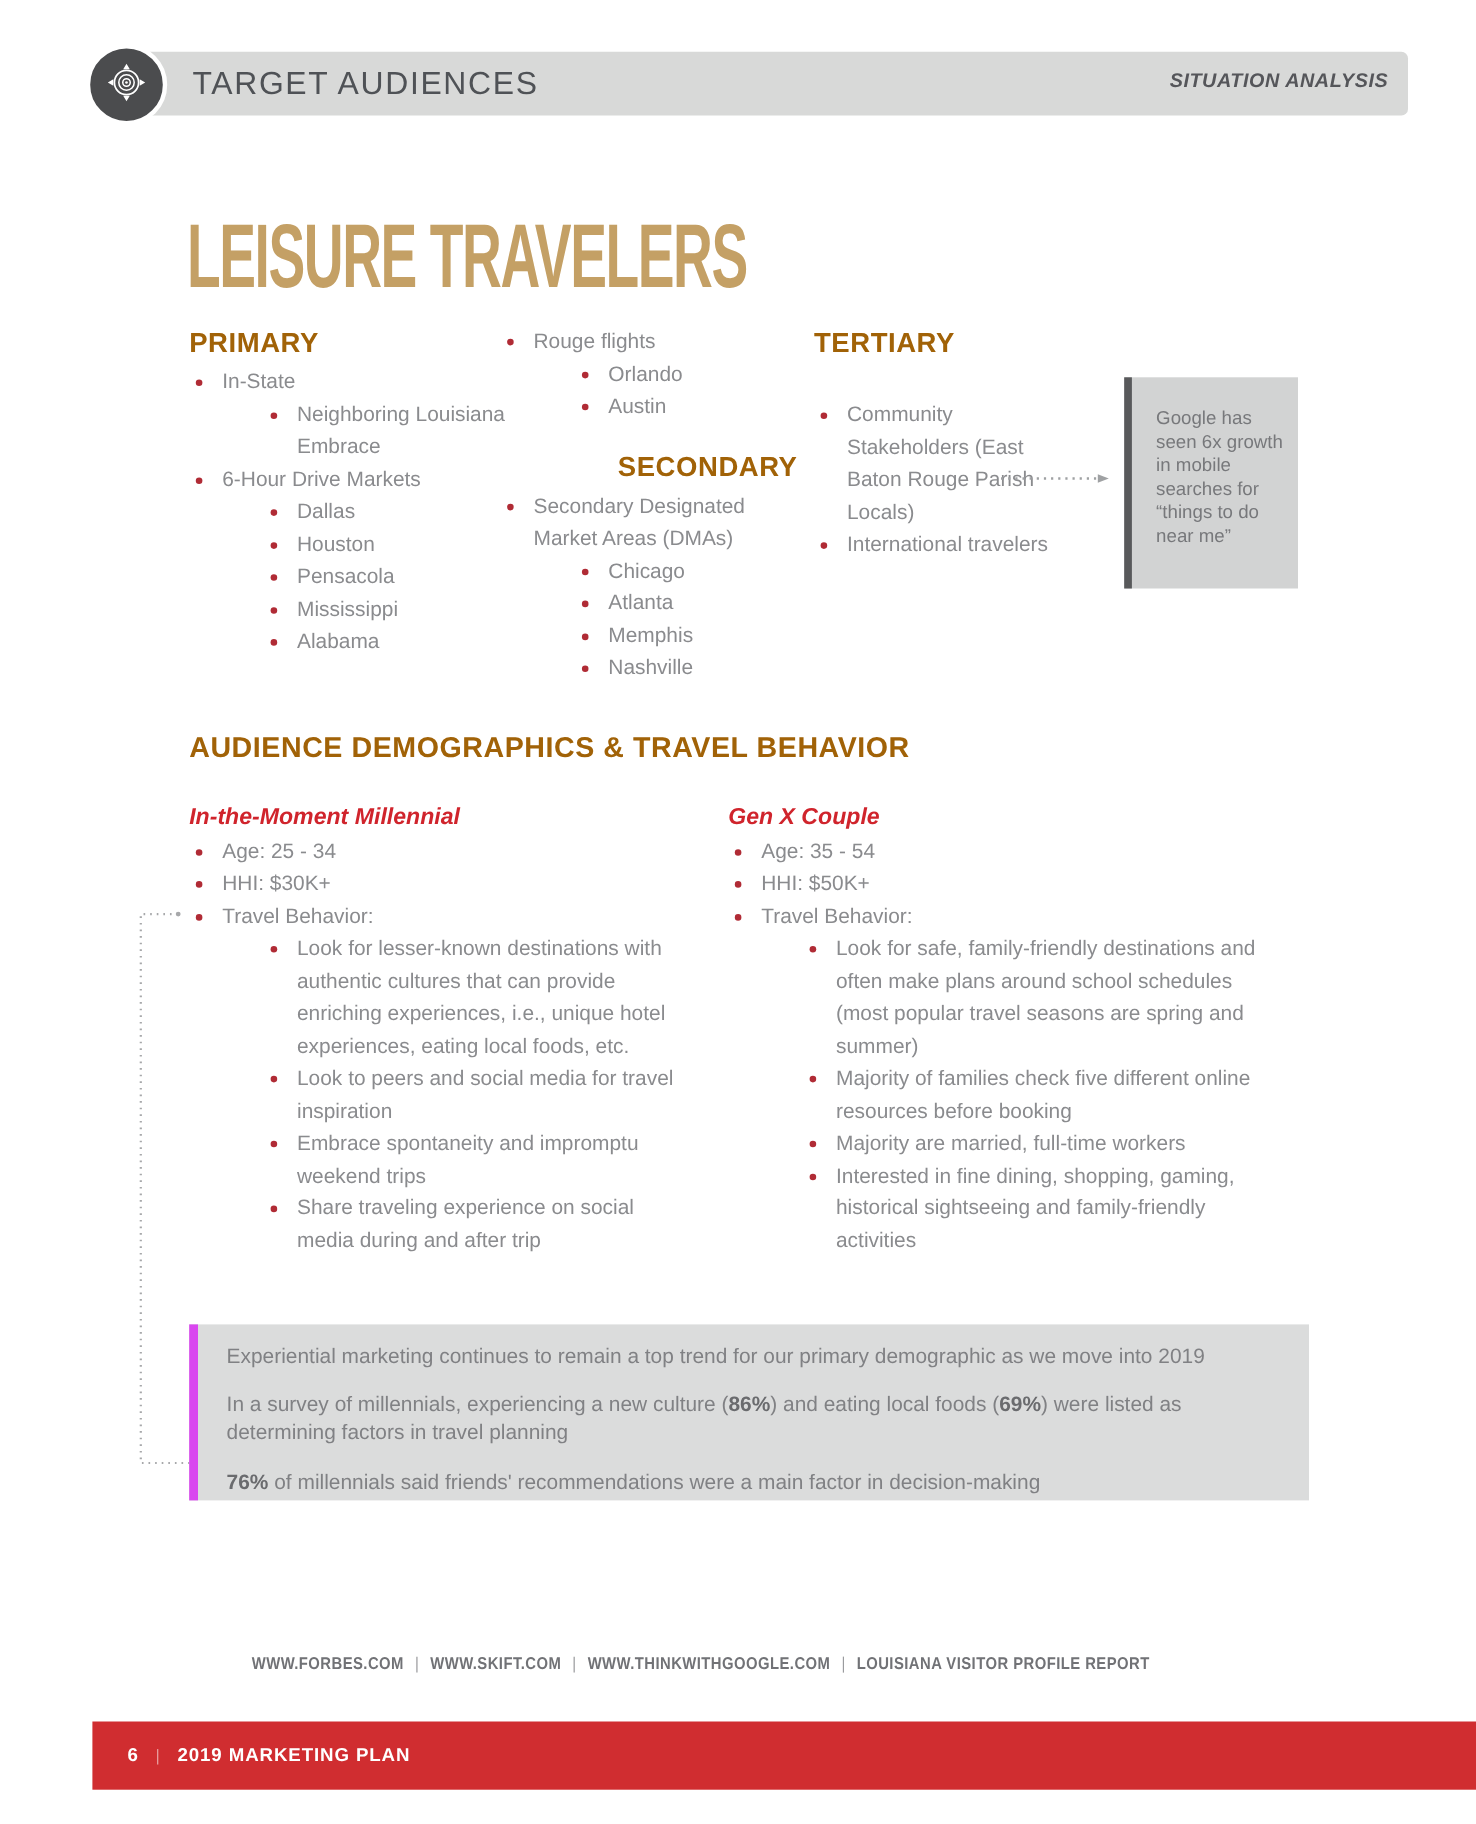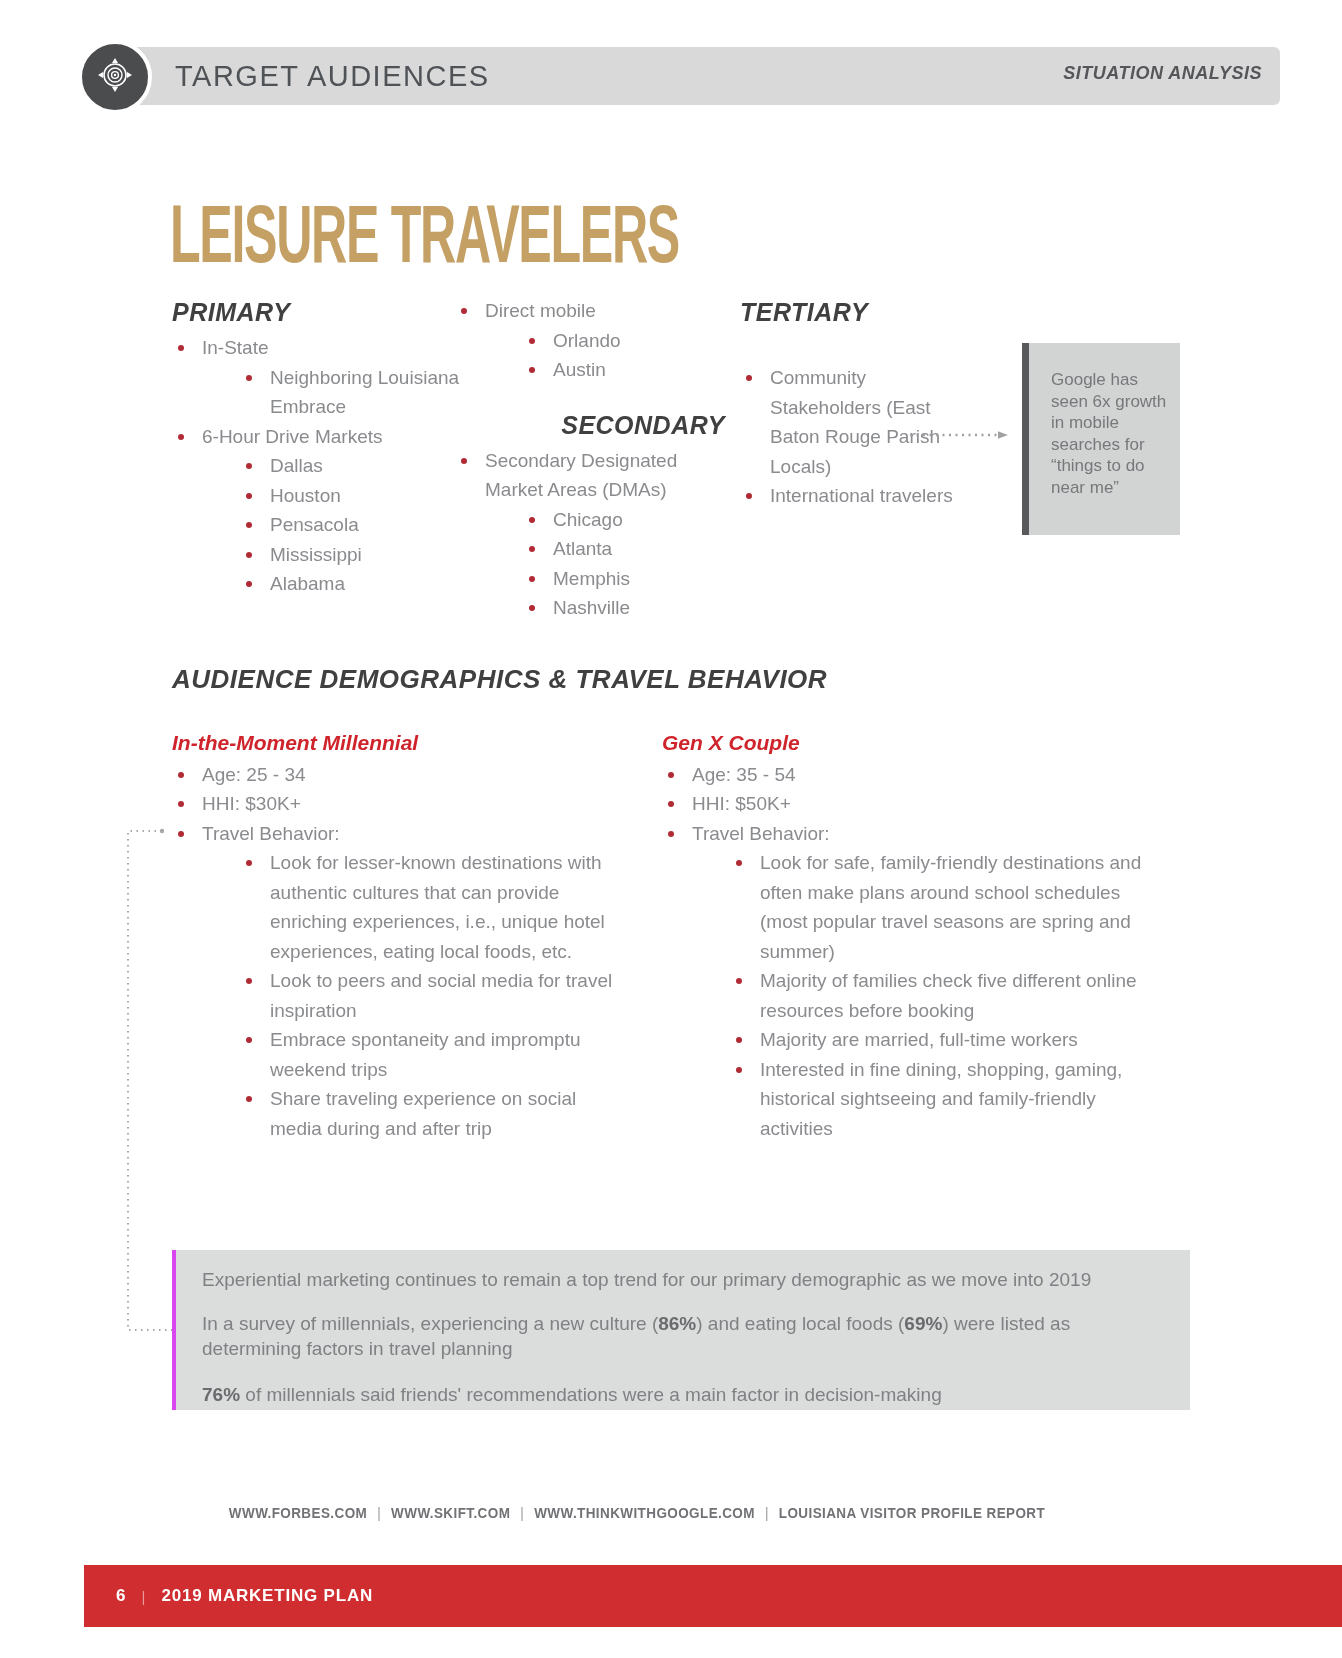--- a/index.html
+++ b/index.html
@@ -16,43 +16,43 @@
   .hdr-circle{position:absolute;left:78px;top:40px;width:74px;height:74px;border-radius:50%;
               background:#4b4c4e;border:4px solid #ffffff;box-sizing:border-box;
               display:flex;align-items:center;justify-content:center;}
 
   
   .big-title{position:absolute;left:170px;top:186px;font-size:76px;font-weight:bold;
              color:#c4a065;letter-spacing:-2px;white-space:nowrap;
              transform:scale(0.66,1.08);transform-origin:left top;}
 
   
-  .red-h{color:#404040;font-weight:bold;font-size:25px;letter-spacing:.5px;font-style:italic;}
+  .red-h{color:#a16207;font-weight:bold;font-size:25px;letter-spacing:.5px;}
   .col{position:absolute;font-size:19px;color:#8a8b8e;}
   ul.lst{list-style:none;margin:6px 0 0 0;padding:0;}
   ul.lst li{position:relative;padding-left:30px;line-height:29.5px;}
   ul.lst ul{list-style:none;margin:0 0 0 38px;padding:0;}
   .blt{position:absolute;left:6px;top:12px;width:6px;height:6px;border-radius:50%;
        background:#b02b35;}
 
   .google-box{position:absolute;left:1022px;top:343px;width:158px;height:192px;
               background:#d2d3d3;border-left:7px solid #58595b;box-sizing:border-box;}
   .google-box .txt{margin:26px 10px 0 22px;font-size:17px;line-height:21.5px;color:#77787b;}
 
   
   .demo-h{position:absolute;left:172px;top:664px;font-size:26px;}
   .profile{position:absolute;top:728px;}
   .profile .pname{color:#d0242c;font-weight:bold;font-style:italic;font-size:21px;
                   line-height:29.5px;}
   .profile ul.lst{margin-top:2px;}
   .profile ul.lst li{line-height:29.5px;}
 
   
-  .callout{position:absolute;left:172px;top:1250px;width:1018px;height:160px;
-           background:#dbdcdc;border-left:4px solid #d946ef;box-sizing:border-box;}
+  .callout{position:absolute;left:172px;top:1204px;width:1018px;height:160px;
+           background:#dbdcdc;border-left:8px solid #d946ef;box-sizing:border-box;}
   .callout p{margin:0;padding:0 26px;font-size:19px;line-height:25px;color:#808184;}
   .callout p.p1{margin-top:17px;}
   .callout p.p2{margin-top:19px;}
   .callout p.p3{margin-top:21px;}
   .callout .b{font-weight:bold;color:#6a6b6e;}
 
   
   .sources{position:absolute;left:84px;top:1505px;width:1106px;text-align:center;
            font-size:13.5px;font-weight:bold;color:#717276;letter-spacing:.4px;
            transform:scaleY(1.15);}
@@ -111,21 +111,21 @@
           <li><span class="blt"></span><span>Alabama</span></li>
         </ul>
       </li>
     </ul>
   </div>
 
   <div class="col" style="left:455px;top:296px;width:270px;">
     <ul class="lst" style="margin-top:0;">
       <li>
         <span class="blt"></span>
-        <span>Direct mobile</span>
+        <span>Rouge flights</span>
         <ul>
           <li><span class="blt"></span><span>Orlando</span></li>
           <li><span class="blt"></span><span>Austin</span></li>
         </ul>
       </li>
     </ul>
     <div class="red-h" style="margin-top:26px;text-align:right;">SECONDARY</div>
     <ul class="lst">
       <li style="width:250px;">
         <span class="blt"></span>

